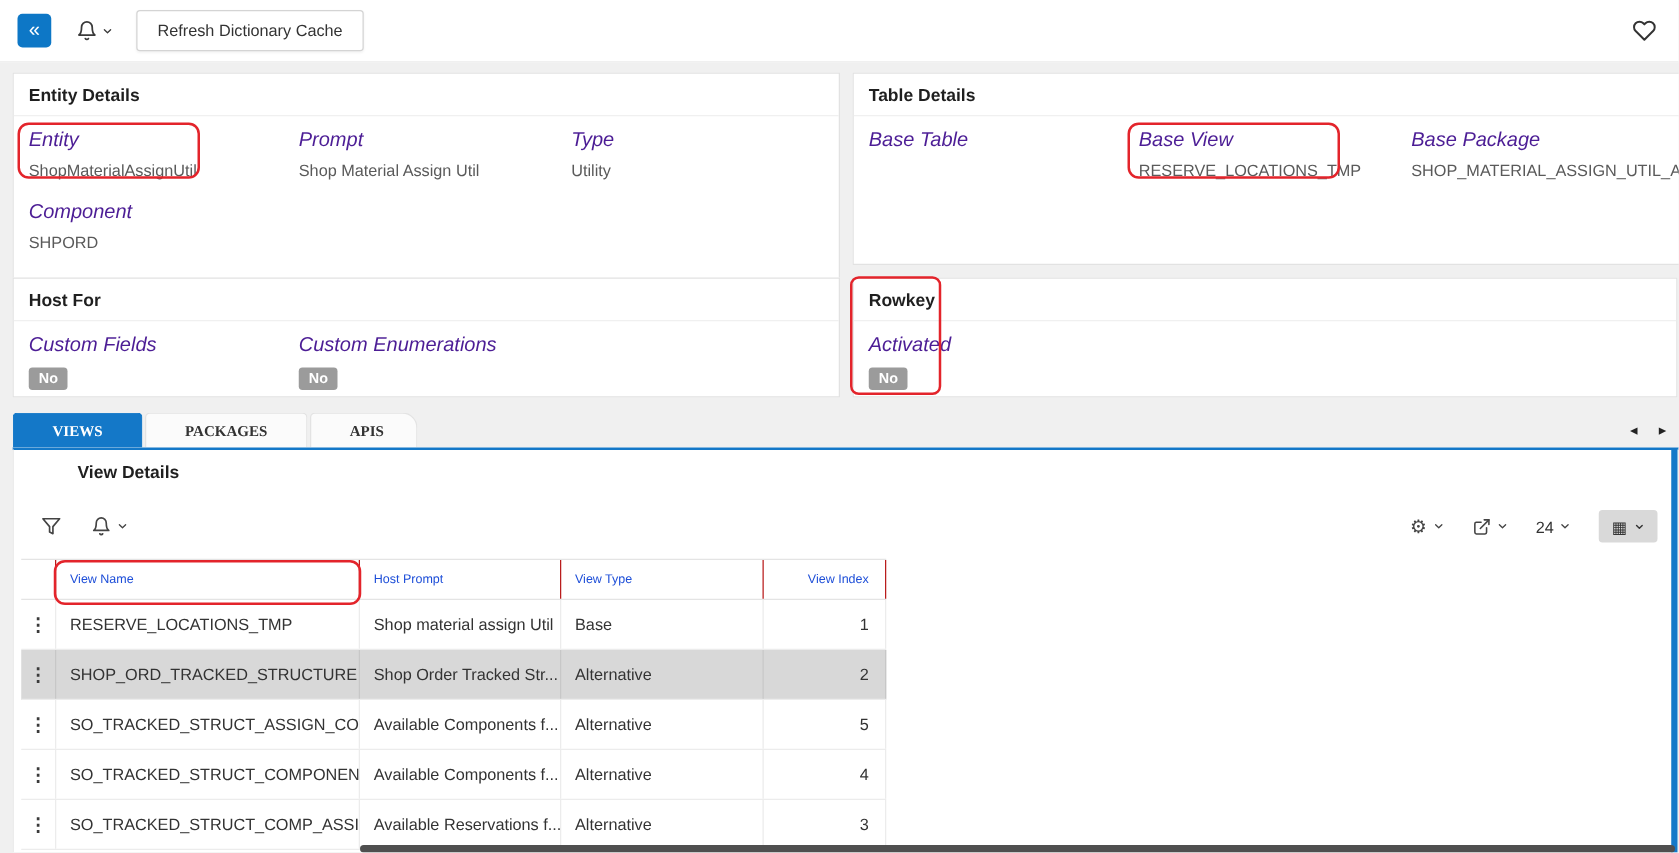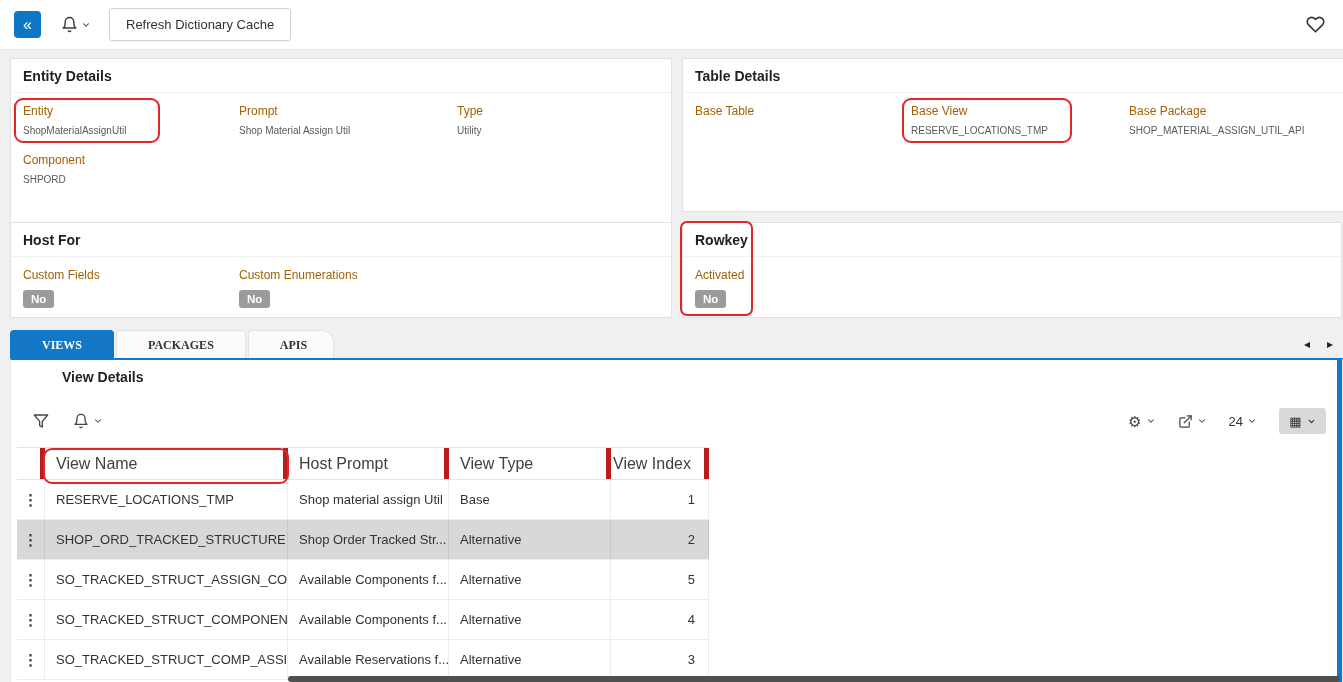--- a/index.html
+++ b/index.html
@@ -35,22 +35,22 @@
   .card { position: absolute; background: #fff; border: 1px solid #e2e2e2; }
   .card-title { font-size: 14px; font-weight: bold; color: #1f1f1f; padding: 9px 12px 8px; border-bottom: 1px solid #f0f0f0; }
   .card-body { padding: 11px 12px; }
   #card-entity  { left: 10px;  top: 58px;  width: 662px; height: 188px; }
   #card-table   { left: 682px; top: 58px;  width: 772px; height: 154px; }
   #card-host    { left: 10px;  top: 222px; width: 662px; height: 96px; }
   #card-rowkey  { left: 682px; top: 222px; width: 660px; height: 96px; }
 
   .fields-grid { display: grid; grid-template-columns: 216px 218px 1fr; row-gap: 17px; }
   .field { position: relative; }
-  .f-label { font-size: 12px; color: #a16207; margin-bottom: 7px; }
-  .f-value { font-size: 10px; color: #5a5a5a; white-space: nowrap; }
+  .f-label { font-size: 16px; color: #4c1d95; margin-bottom: 7px; font-style: italic; }
+  .f-value { font-size: 13px; color: #5a5a5a; white-space: nowrap; }
   .badge {
     display: inline-block; background: #9b9b9b; color: #fff; font-size: 11.5px; font-weight: bold;
     padding: 3px 8px; border-radius: 3px;
   }
 
   
   .redbox { position: absolute; border: 2.5px solid #e3242b; border-radius: 9px; pointer-events: none; z-index: 5; }
   #ann-entity   { left: -9px; top: -6px; width: 146px; height: 45px; }
   #ann-baseview { left: -9px; top: -6px; width: 170px; height: 45px; }
   #ann-rowkey   { left: -3px; top: -2px; width: 73px;  height: 95px; border-radius: 7px; }
@@ -89,21 +89,21 @@
     display: flex; align-items: center; justify-content: center; gap: 5px; cursor: pointer;
   }
   .gridbtn .glyph-icon { font-size: 13px; color: #333; }
 
   
   .grid-table { position: absolute; top: 87px; left: 6px; width: 692px; font-size: 13px; color: #333; }
   .t-head, .t-row { display: grid; grid-template-columns: 28px 243px 161px 162px 98px; }
   .t-head { height: 33px; border-top: 1px solid #e4e4e4; border-bottom: 1px solid #e4e4e4; }
   .th {
     display: flex; align-items: center; padding-left: 11px;
-    font-size: 16px; color: #404040; border-right: 5px solid #b91c1c;
+    font-size: 10px; color: #1d4ed8; border-right: 1px solid #b91c1c;
     white-space: nowrap; overflow: hidden;
   }
   .t-row { height: 40px; border-bottom: 1px solid #ececec; cursor: pointer; background: #fff; }
   .td {
     display: flex; align-items: center; padding-left: 11px; border-right: 1px solid #ececec;
     overflow: hidden; white-space: nowrap; position: relative;
   }
   .td-kebab, .th-kebab { justify-content: center; padding-left: 0; }
   .kebab { font-size: 15px; font-weight: bold; color: #3a3a3a; cursor: pointer; }
   .td-num, .th-num { justify-content: flex-end; padding-right: 13px; padding-left: 0; }

